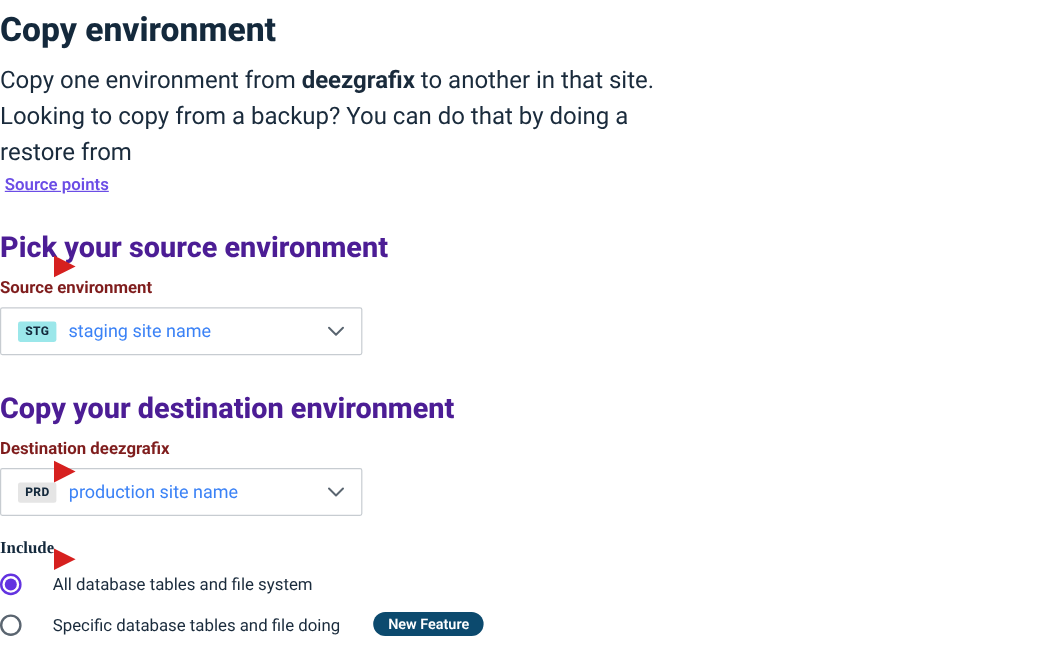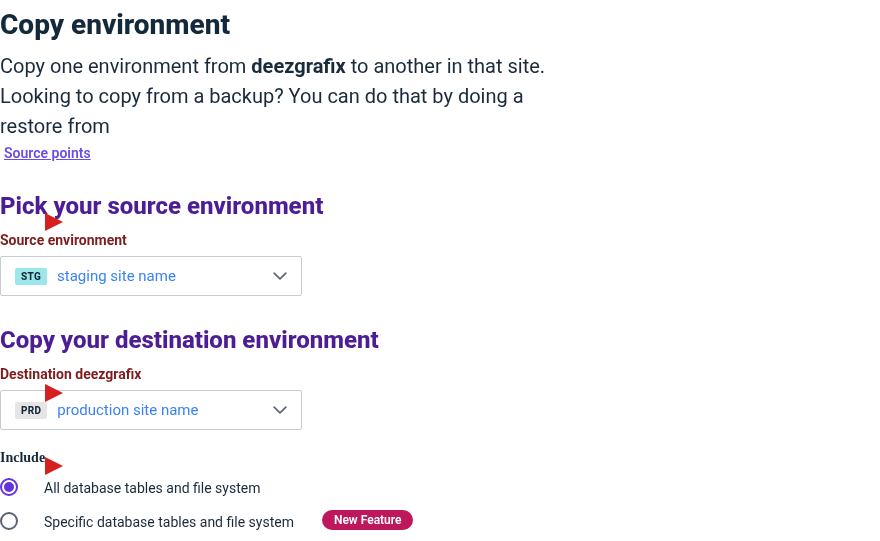--- a/index.html
+++ b/index.html
@@ -115,21 +115,21 @@
     .radio-outer.selected { border-color: #6333e0; }
     .radio-inner {
       width: 10px; height: 10px;
       background: #6333e0;
       border-radius: 50%;
       display: none;
     }
     .radio-outer.selected .radio-inner { display: block; }
     .radio-text { font-size: 14px; color: #1a2b3c; }
     .pill {
-      background: #be185d;
+      background: #0c4a6e;
       color: #fff;
       font-size: 12px;
       font-weight: 600;
       border-radius: 12px;
       padding: 3px 12px;
       margin-left: 12px;
     }
   </style>
 </head>
 <body>
@@ -168,21 +168,21 @@
   <div class="include-label">Include</div>
 
   <div class="radio-row">
     <span class="radio-outer selected">
         <span class="radio-inner"></span>
       </span>
     <span class="radio-text">All database tables and file system</span>
   </div>
   <div class="radio-row">
     <span class="radio-outer"></span>
-    <span class="radio-text">Specific database tables and file system</span>
+    <span class="radio-text">Specific database tables and file doing</span>
     <span class="pill">New Feature</span>
   </div>
   <div class="radio-row">
     <span class="radio-outer"></span>
   </div>
 </div>
 
 <div class="arrow-marker" style="top:213px;"></div>
 <div class="arrow-marker" style="top:384px;"></div>
 <div class="arrow-marker" style="top:457px;"></div>

